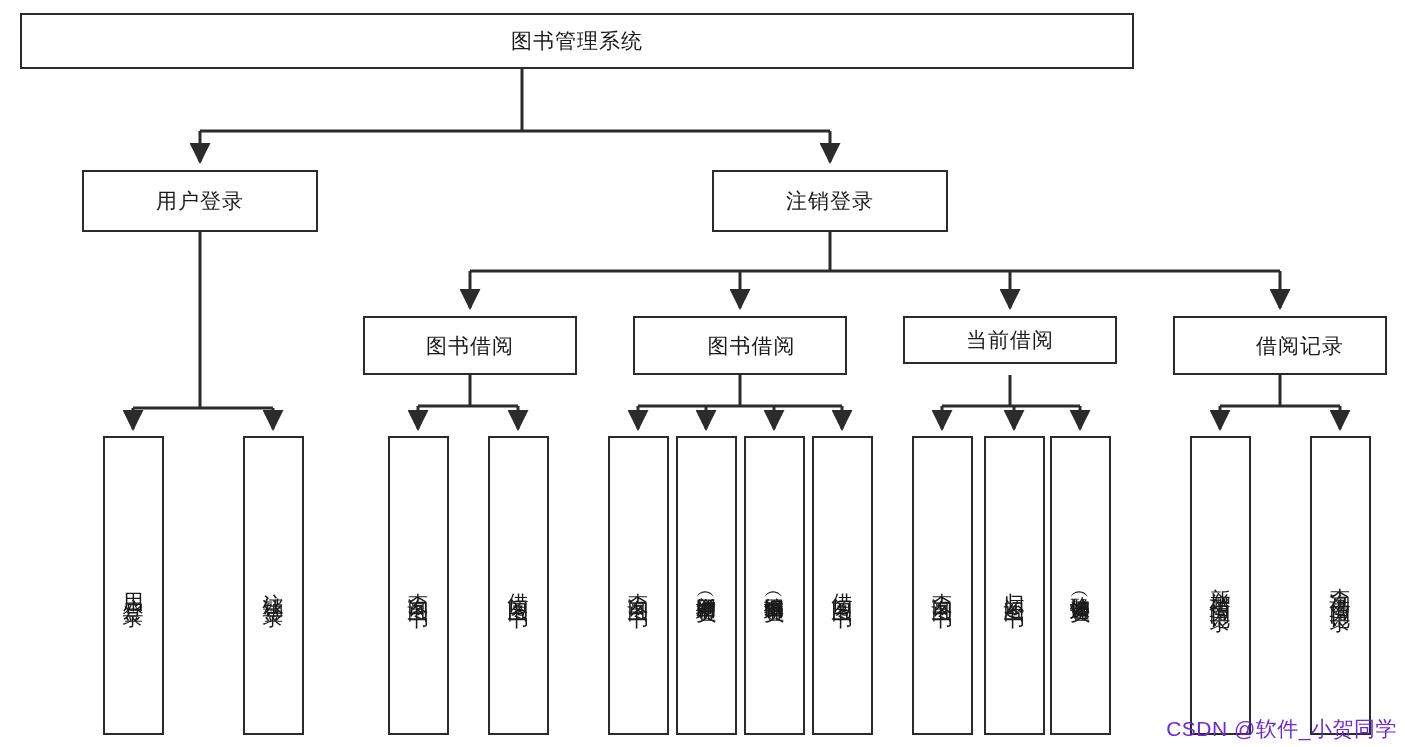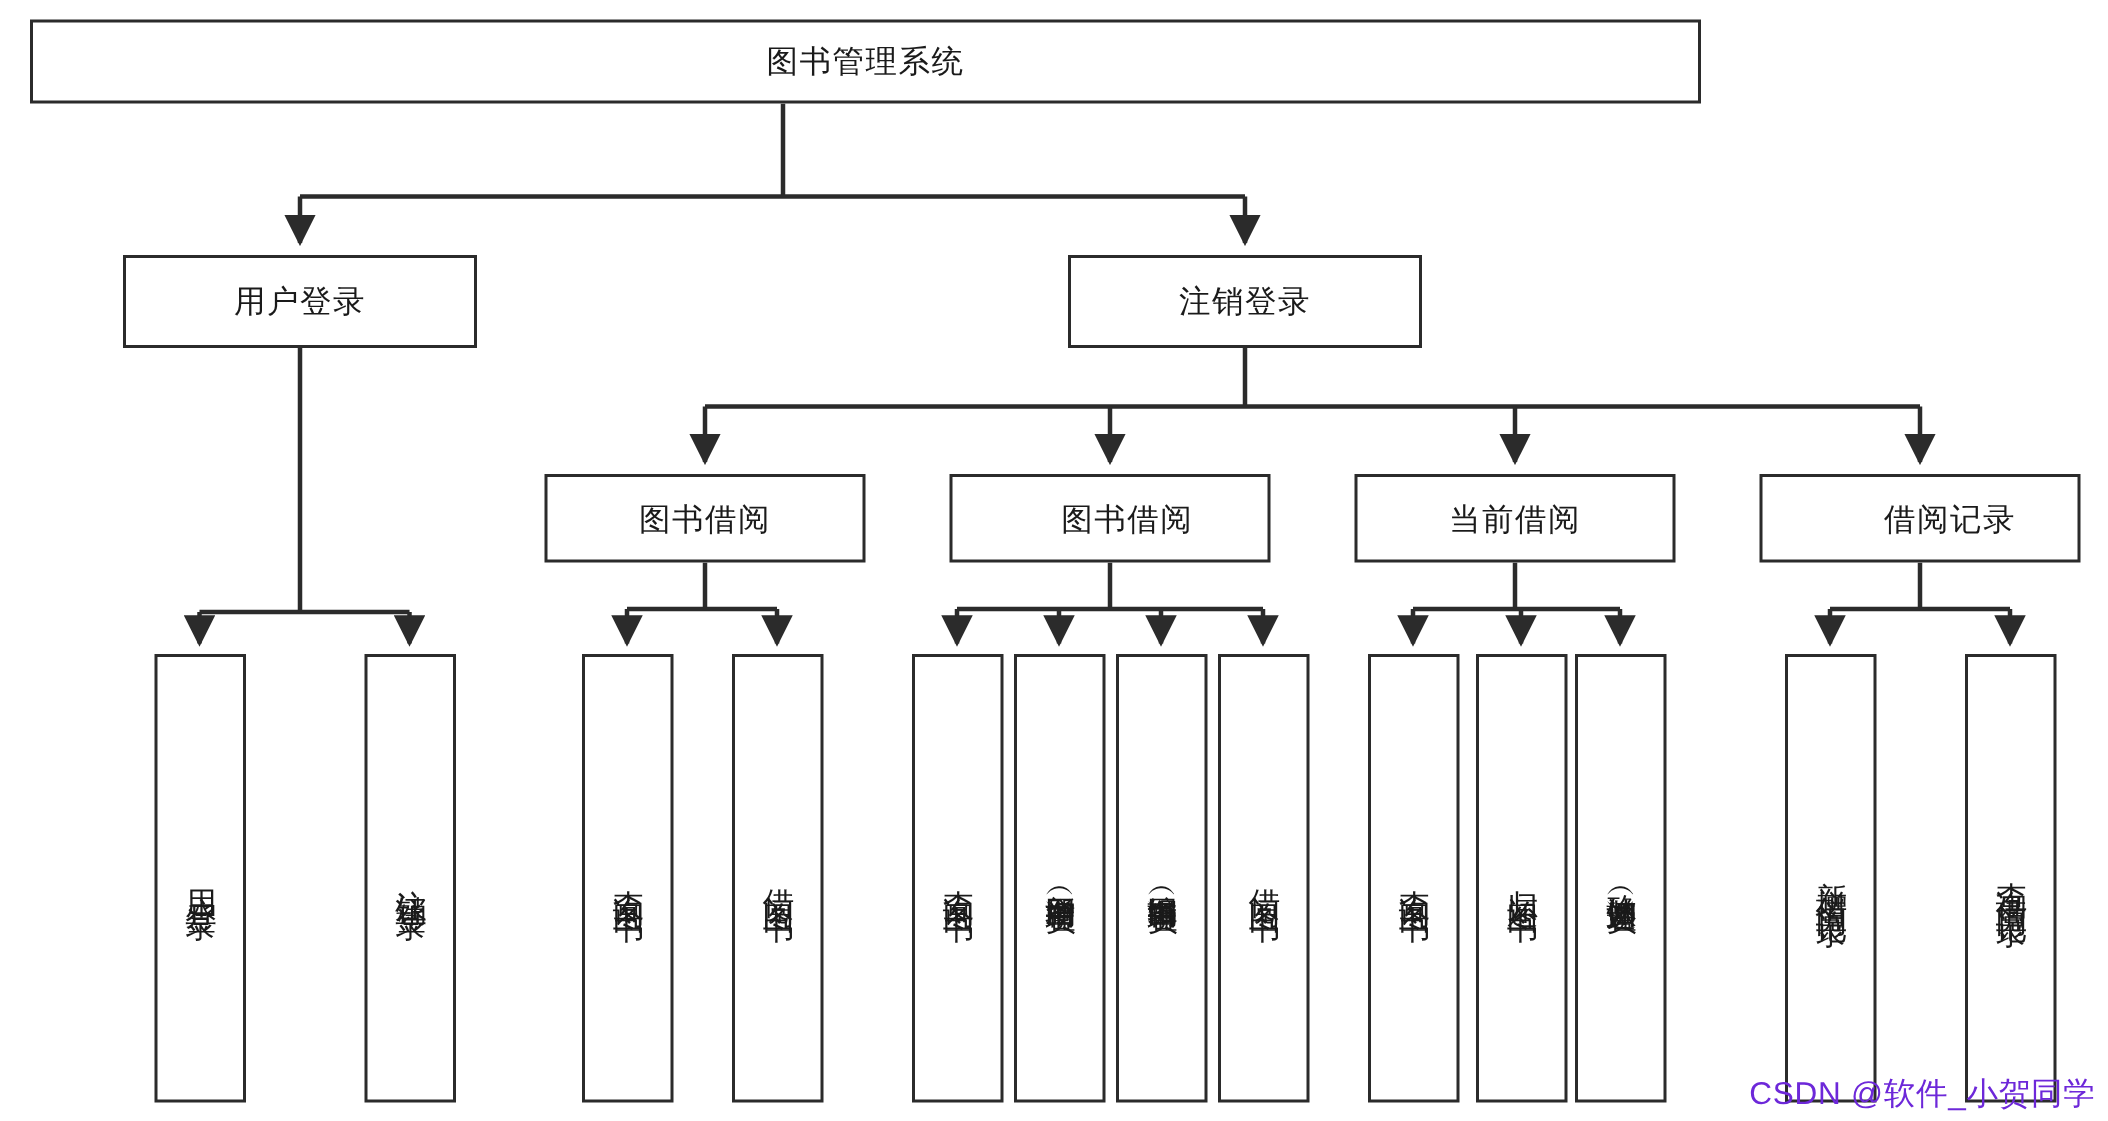--- a/index.html
+++ b/index.html
@@ -117,21 +117,21 @@
     </g>
   </svg>
 
   <div class="node node-h" id="node-root" style="left: 20px; top: 13px; width: 1114px; height: 56px;">图书管理系统</div>
 
   <div class="node node-h" id="node-l2-0" style="left: 82px; top: 170px; width: 236px; height: 62px;">用户登录</div>
   <div class="node node-h" id="node-l2-1" style="left: 712px; top: 170px; width: 236px; height: 62px;">注销登录</div>
 
   <div class="node node-h" id="node-l3-0" style="left: 363px; top: 316px; width: 214px; height: 59px;">图书借阅</div>
   <div class="node node-h" id="node-l3-1" style="left: 633px; top: 316px; width: 214px; height: 59px; padding-left: 23px;">图书借阅</div>
-  <div class="node node-h" id="node-l3-2" style="left: 903px; top: 316px; width: 214px; height: 59px;">当前借阅</div>
+  <div class="node node-h" id="node-l3-2" style="left: 903px; top: 316px; width: 214px; height: 48px;">当前借阅</div>
   <div class="node node-h" id="node-l3-3" style="left: 1173px; top: 316px; width: 214px; height: 59px; padding-left: 40px;">借阅记录</div>
 
   <div class="node node-v" id="node-leaf-0" style="left: 103px; top: 436px; width: 61px; height: 299px;">用户登录</div>
   <div class="node node-v" id="node-leaf-1" style="left: 243px; top: 436px; width: 61px; height: 299px;">注销登录</div>
   <div class="node node-v" id="node-leaf-2" style="left: 388px; top: 436px; width: 61px; height: 299px;">查询图书</div>
   <div class="node node-v" id="node-leaf-3" style="left: 488px; top: 436px; width: 61px; height: 299px;">借阅图书</div>
   <div class="node node-v" id="node-leaf-4" style="left: 608px; top: 436px; width: 61px; height: 299px;">查询图书</div>
   <div class="node node-v" id="node-leaf-5" style="left: 676px; top: 436px; width: 61px; height: 299px; letter-spacing: 1px; font-size: 20px;">新增图书（管理员）</div>
   <div class="node node-v" id="node-leaf-6" style="left: 744px; top: 436px; width: 61px; height: 299px; letter-spacing: 1px; font-size: 20px;">编辑图书（管理员）</div>
   <div class="node node-v" id="node-leaf-7" style="left: 812px; top: 436px; width: 61px; height: 299px;">借阅图书</div>

